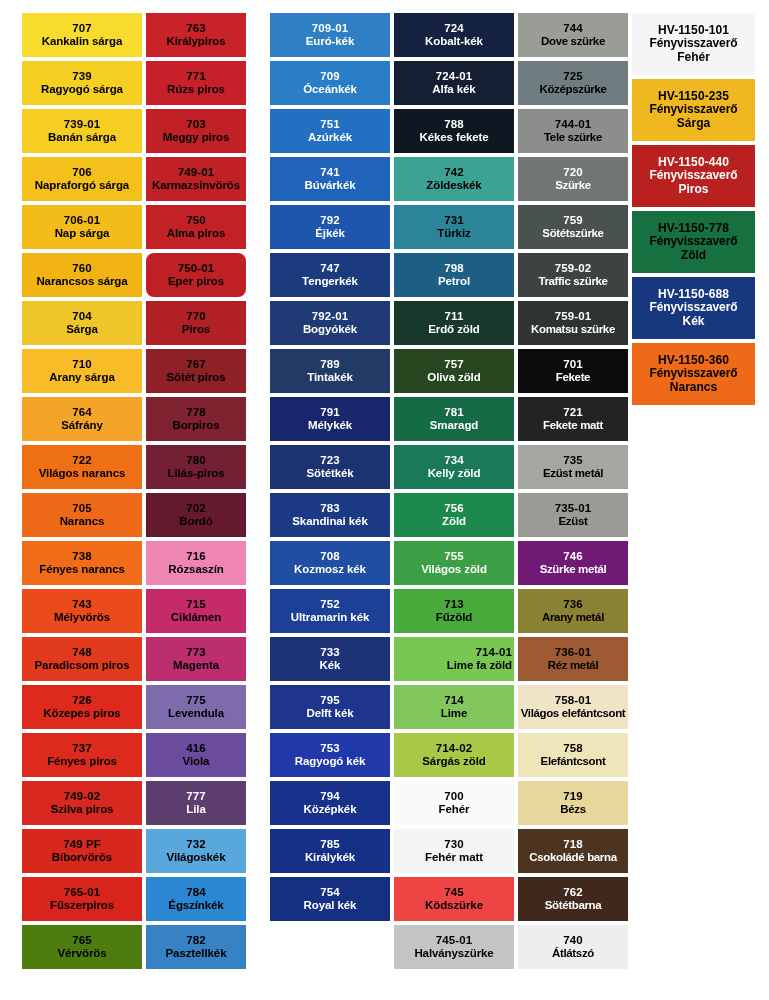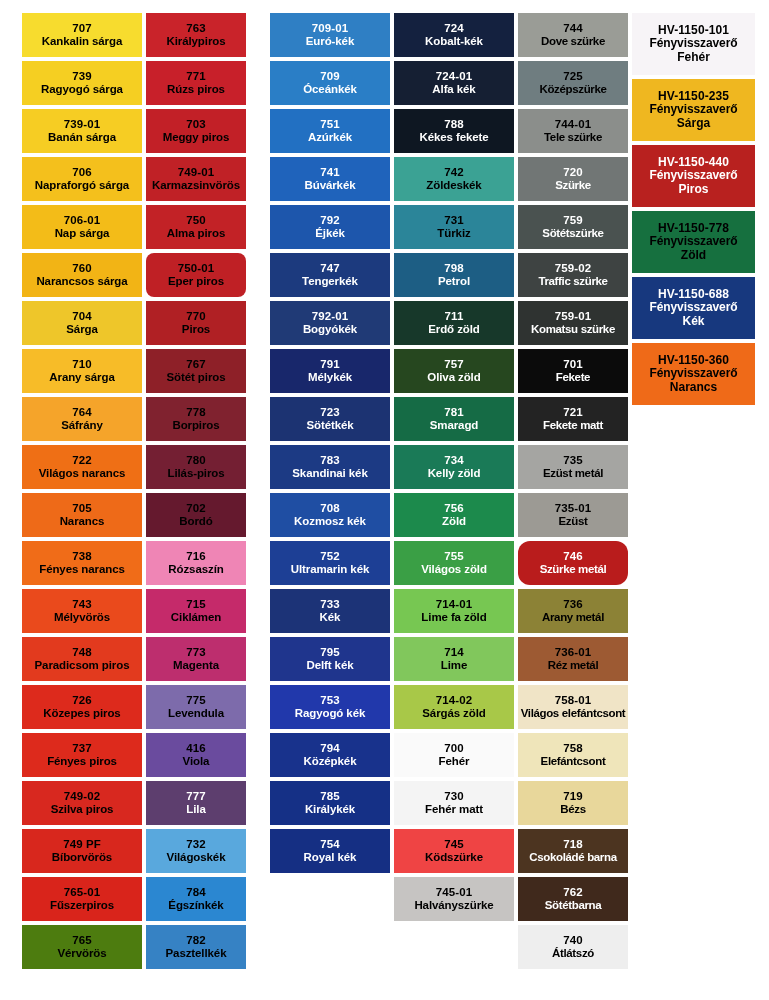--- a/index.html
+++ b/index.html
@@ -215,20 +215,24 @@
         <div class="nm">Éjkék</div>
       </div>
       <div class="swatch" style="background: rgb(28, 58, 126); color: rgb(255, 255, 255);">
         <div class="code">747</div>
         <div class="nm">Tengerkék</div>
       </div>
       <div class="swatch" style="background: rgb(32, 58, 118); color: rgb(255, 255, 255);">
         <div class="code">792-01</div>
         <div class="nm">Bogyókék</div>
       </div>
+      <div class="swatch" style="background: rgb(34, 58, 102); color: rgb(255, 255, 255);">
+        <div class="code">789</div>
+        <div class="nm">Tintakék</div>
+      </div>
       <div class="swatch" style="background: rgb(24, 39, 107); color: rgb(255, 255, 255);">
         <div class="code">791</div>
         <div class="nm">Mélykék</div>
       </div>
       <div class="swatch" style="background: rgb(28, 51, 114); color: rgb(255, 255, 255);">
         <div class="code">723</div>
         <div class="nm">Sötétkék</div>
       </div>
       <div class="swatch" style="background: rgb(28, 58, 132); color: rgb(255, 255, 255);">
         <div class="code">783</div>
@@ -309,21 +313,25 @@
         <div class="nm">Kelly zöld</div>
       </div>
       <div class="swatch" style="background: rgb(28, 138, 76); color: rgb(255, 255, 255);">
         <div class="code">756</div>
         <div class="nm">Zöld</div>
       </div>
       <div class="swatch" style="background: rgb(58, 159, 69); color: rgb(255, 255, 255);">
         <div class="code">755</div>
         <div class="nm">Világos zöld</div>
       </div>
-      <div class="swatch" style="background: rgb(119, 199, 82); color: rgb(0, 0, 0);">
+      <div class="swatch" style="background: rgb(74, 171, 61); color: rgb(0, 0, 0);">
+        <div class="code">713</div>
+        <div class="nm">Fűzöld</div>
+      </div>
+      <div class="swatch" style="background: rgb(119, 199, 82); color: rgb(0, 0, 0); align-items: flex-end;">
         <div class="code">714-01</div>
         <div class="nm">Lime fa zöld</div>
       </div>
       <div class="swatch" style="background: rgb(129, 199, 92); color: rgb(0, 0, 0);">
         <div class="code">714</div>
         <div class="nm">Lime</div>
       </div>
       <div class="swatch" style="background: rgb(168, 200, 72); color: rgb(0, 0, 0);">
         <div class="code">714-02</div>
         <div class="nm">Sárgás zöld</div>
@@ -383,21 +391,21 @@
         <div class="nm">Fekete matt</div>
       </div>
       <div class="swatch" style="background: rgb(165, 165, 162); color: rgb(0, 0, 0);">
         <div class="code">735</div>
         <div class="nm">Ezüst metál</div>
       </div>
       <div class="swatch" style="background: rgb(156, 154, 148); color: rgb(0, 0, 0);">
         <div class="code">735-01</div>
         <div class="nm">Ezüst</div>
       </div>
-      <div class="swatch" style="background: #b91c1c; color: rgb(255, 255, 255); border-radius: 12px;">
+      <div class="swatch" style="background: #701a75; color: rgb(255, 255, 255);">
         <div class="code">746</div>
         <div class="nm">Szürke metál</div>
       </div>
       <div class="swatch" style="background: rgb(140, 130, 54); color: rgb(0, 0, 0);">
         <div class="code">736</div>
         <div class="nm">Arany metál</div>
       </div>
       <div class="swatch" style="background: rgb(157, 90, 51); color: rgb(0, 0, 0);">
         <div class="code">736-01</div>
         <div class="nm">Réz metál</div>

